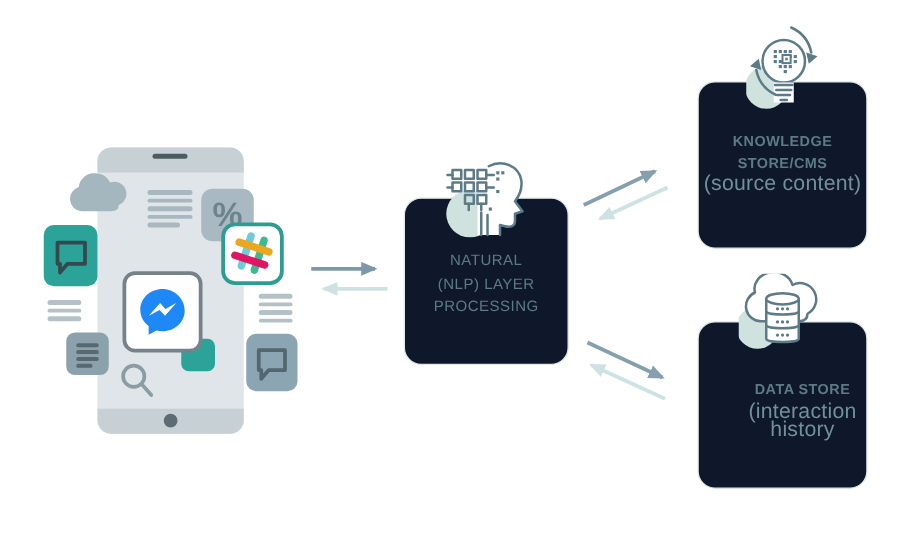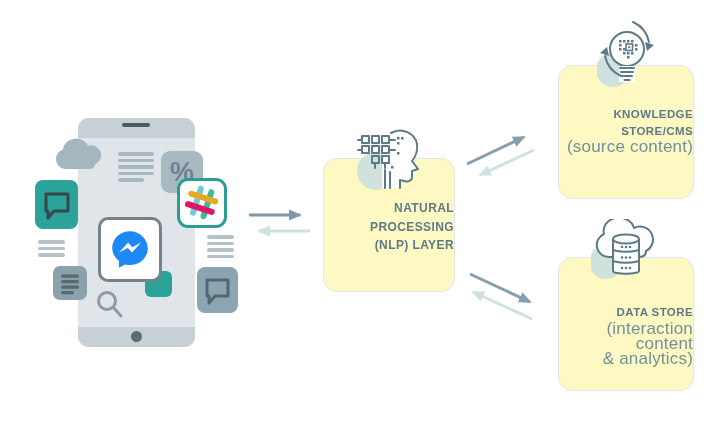--- a/index.html
+++ b/index.html
@@ -1,23 +1,23 @@
 <!DOCTYPE html>
 <html><head>
 <meta charset="utf-8">
 <style>
   html,body{margin:0;padding:0;background:#ffffff;}
   #stage{position:relative;width:721px;height:435px;background:#ffffff;overflow:hidden;
          font-family:"Liberation Sans",sans-serif;}
   .abs{position:absolute;}
-  .card{position:absolute;width:136px;height:134px;background:#fef9c3;border:1.5px solid #dfe7e8;
-        border-radius:14px;box-sizing:border-box;text-align:right;}
+  .card{position:absolute;width:136px;height:134px;background:#0f172a;border:1.5px solid #dfe7e8;
+        border-radius:14px;box-sizing:border-box;text-align:center;}
   .b-title{font-weight:bold;font-size:11.5px;line-height:16.5px;color:#5d7a88;letter-spacing:.4px;}
   .b-sub{font-size:17px;line-height:15px;color:#72909c;letter-spacing:.2px;}
-  .nlp-line{font-weight:bold;font-size:12px;line-height:18.5px;color:#5d7a88;letter-spacing:.4px;}
+  .nlp-line{font-weight:normal;font-size:12px;line-height:18.5px;color:#5d7a88;letter-spacing:.4px;}
   .hline{position:absolute;border-radius:2px;background:#a9b8c0;}
   .phone-body{position:absolute;left:78px;top:118px;width:117px;height:229px;background:#dfe5e8;border-radius:11px;}
   .phone-top{position:absolute;left:78px;top:118px;width:117px;height:20px;background:#c6d0d5;border-radius:11px 11px 0 0;}
   .phone-bottom{position:absolute;left:78px;top:327px;width:117px;height:20px;background:#c6d0d5;border-radius:0 0 11px 11px;}
   .speaker{position:absolute;left:122px;top:123px;width:28px;height:4px;background:#4e5a61;border-radius:2px;}
   .home-btn{position:absolute;left:131px;top:331px;width:11px;height:11px;background:#5d6b72;border-radius:50%;}
   .sq{position:absolute;box-sizing:border-box;}
 </style>
 </head>
 <body>
@@ -121,22 +121,22 @@
         <path d="M0 0 L13 5.5 L0 11 Z" fill="#cfe2e3"></path>
       </marker>
     </defs>
     <line x1="3" y1="11" x2="54" y2="11" stroke="#7d98a8" stroke-width="3" marker-end="url(#h-dark)"></line>
     <line x1="64" y1="27" x2="13" y2="27" stroke="#cfe2e3" stroke-width="3" marker-end="url(#h-light)"></line>
   </svg>
 
   <div class="card" style="left:323px;top:158px;width:132px;height:134px;">
     <div style="padding-top:40px;">
       <div class="nlp-line">NATURAL</div>
+      <div class="nlp-line">(NLP) LAYER</div>
       <div class="nlp-line">PROCESSING</div>
-      <div class="nlp-line">(NLP) LAYER</div>
     </div>
   </div>
 
   <svg class="abs" style="left:355px;top:124px;" width="70" height="66" viewBox="0 0 70 66">
     <circle cx="21" cy="47" r="19" fill="#cfe2de"></circle>
     <path d="M36 9 C47 3 60 9 62 20 C63 27 61 32 57 37 L63 45 L57 47 L57 53 C57 57 53 58 49 57 L45 56 L45 64 L27 64 L27 30 C27 18 30 12 36 9 Z" fill="#ffffff" stroke="none"></path>
     <g fill="none" stroke="#5d7a88" stroke-width="2" stroke-linecap="round" stroke-linejoin="round">
       <path d="M36 9 C47 3 60 9 62 20 C63 27 61 32 57 37 L63 45 L57 47 L57 53 C57 57 53 58 49 57 L45 56 L45 64"></path>
       <path d="M30 46 V64"></path>
       <path d="M35 48 V64"></path>
@@ -223,22 +223,21 @@
         <rect x="34" y="32" width="2.5" height="2.5"></rect>
       <rect x="30" y="36" width="2.5" height="2.5"></rect>
     </g>
     <rect x="29" y="24" width="6.5" height="6.5" fill="#ffffff" stroke="#5d7a88" stroke-width="1.6"></rect>
     <rect x="31.2" y="26.2" width="2" height="2" fill="#5d7a88"></rect>
   </svg>
 
   <div class="card" style="left:558px;top:257px;padding-left:32px;">
     <div style="padding-top:46px;">
       <div class="b-title">DATA STORE</div>
-      <div class="b-sub">(interaction content</div>
-      <div class="b-sub">&amp; analytics)</div>
+      <div class="b-sub">(interaction history</div>
     </div>
   </div>
 
   <svg class="abs" style="left:591px;top:219px;" width="70" height="68" viewBox="0 0 70 68">
     <circle cx="15" cy="43" r="17" fill="#cfe2de"></circle>
     <path d="M18 38 A12 12 0 0 1 13 15 A15 13 0 0 1 43 9 A12 12 0 1 1 55 32 Q55 38 48 38 Z" fill="#ffffff" stroke="#5d7a88" stroke-width="2" stroke-linejoin="round"></path>
     <g stroke="#5d7a88" stroke-width="2" fill="#ffffff">
       <path d="M22 20 V52 C22 55.5 48 55.5 48 52 V20"></path>
       <path d="M22 30 C22 33.5 48 33.5 48 30" fill="none"></path>
       <path d="M22 41 C22 44.5 48 44.5 48 41" fill="none"></path>

